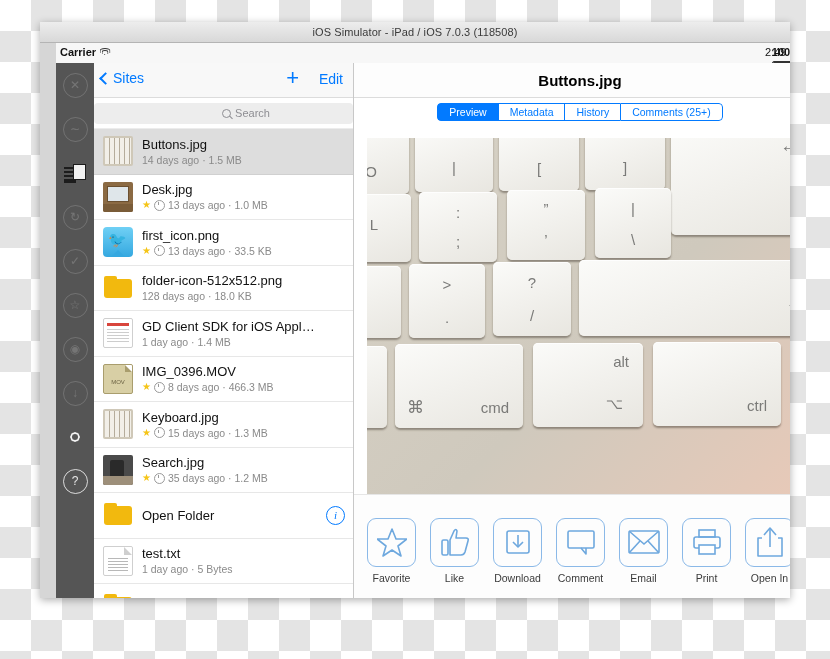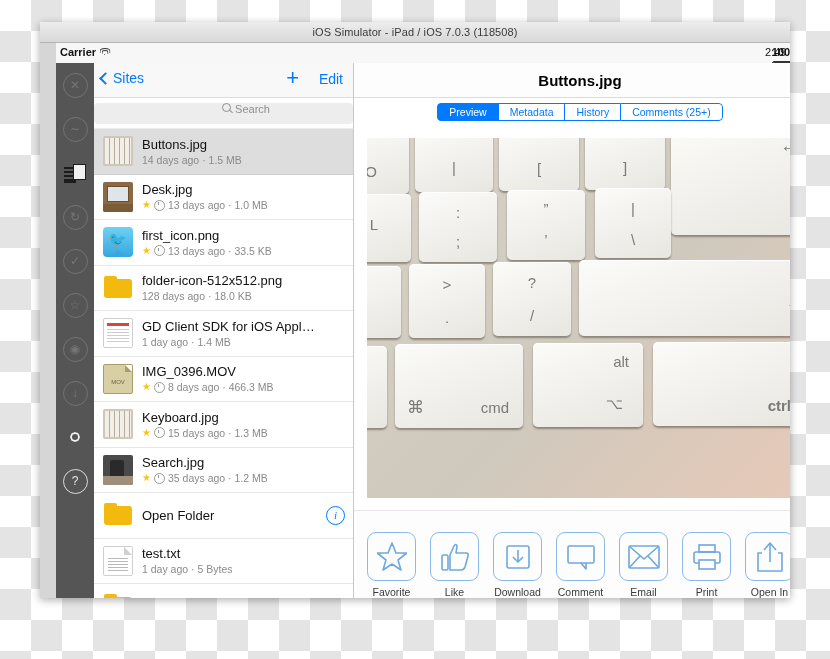--- a/index.html
+++ b/index.html
@@ -107,21 +107,21 @@
     font-size:15px;font-weight:bold;color:#000;
   }
   #plus-btn{
     position:absolute;right:54px;top:4px;color:#027aff;font-size:22px;font-weight:300;line-height:1;
   }
   #edit-btn{position:absolute;right:10px;top:8px;color:#027aff;font-size:14px;}
 
   #search-wrap{height:30px;background:#fff;display:flex;align-items:center;justify-content:center;border-bottom:1px solid #ececec;}
   #search-field{
     width:228px;height:21px;background:#ededed;border-radius:4px;
-    display:flex;justify-content:center;gap:4px;
+    display:flex;align-items:center;justify-content:center;gap:4px;
     font-size:11px;color:#8e8e93;padding-left:45px;
   }
   .mag{display:inline-block;width:7px;height:7px;border:1.3px solid #8e8e93;border-radius:50%;position:relative;}
   .mag:after{content:"";position:absolute;right:-3px;bottom:-2px;width:4px;height:1.3px;background:#8e8e93;transform:rotate(45deg);}
 
   #file-list{height:469px;overflow:hidden;}
   .file-row{
     height:45.5px;display:flex;align-items:center;padding:0 8px 0 9px;
     border-bottom:1px solid #e7e7e7;background:#fff;position:relative;box-sizing:border-box;
   }
@@ -214,22 +214,22 @@
   .key .lab{position:absolute;font-size:15px;color:#7a7a78;font-family:"Liberation Sans",sans-serif;}
   .lab-c{left:0;right:0;text-align:center;}
   .lab-bl{left:9px;bottom:6px;}
   .lab-br{right:9px;bottom:6px;font-size:14px;}
   .lab-tr{right:12px;top:6px;font-size:13px;}
   .lab-tc{left:0;right:0;top:10px;text-align:center;font-size:14px;}
   .lab-bc{left:0;right:0;bottom:10px;text-align:center;font-size:14px;}
 
   
   #toolbar{
-    position:absolute;left:0;bottom:0;width:452px;height:88px;background:#fdfdfd;
-    border-top:1px solid #e6e6e6;display:flex;align-items:flex-end;padding-top:8px;padding-left:6px;
+    position:absolute;left:0;bottom:0;width:452px;height:104px;background:#fdfdfd;
+    border-top:1px solid #e6e6e6;display:flex;align-items:center;padding-top:8px;padding-left:6px;
     box-sizing:border-box;overflow:hidden;
   }
   .tool{width:63px;flex:0 0 63px;display:flex;flex-direction:column;align-items:center;gap:5px;}
   .tool-box{
     width:47px;height:47px;border:1.6px solid #8bb9e8;border-radius:9px;
     display:flex;align-items:center;justify-content:center;position:relative;
   }
   .tool-label{font-size:10.5px;color:#3b3b3b;white-space:nowrap;}
   svg{display:block;}
 </style>
@@ -492,21 +492,21 @@
 
           <div class="key" style="left:-42px;top:208px;width:62px;height:82px;"></div>
           <div class="key" style="left:28px;top:206px;width:128px;height:84px;">
             <span class="lab lab-bl" style="bottom:10px;left:12px;font-size:17px;">⌘</span>
             <span class="lab lab-br" style="bottom:12px;right:14px;">cmd</span>
           </div>
           <div class="key" style="left:166px;top:205px;width:110px;height:84px;">
             <span class="lab lab-tr" style="top:10px;right:14px;">alt</span>
             <span class="lab" style="right:20px;bottom:14px;font-size:15px;">⌥</span>
           </div>
-          <div class="key" style="left:286px;top:204px;width:152px;height:84px;font-weight:bold;">
+          <div class="key" style="left:286px;top:204px;width:128px;height:84px;">
             <span class="lab lab-br" style="bottom:12px;right:14px;">ctrl</span>
           </div>
         </div>
       </div>
 
       <div id="toolbar">
           <div class="tool">
             <div class="tool-box">
               <svg width="30" height="29" viewBox="0 0 30 29">
                 <polygon points="15,1 19,11 30,11 21,18 24,28 15,22 6,28 9,18 0,11 11,11" fill="none" stroke="#6ea8de" stroke-width="1.6" stroke-linejoin="round"></polygon>

